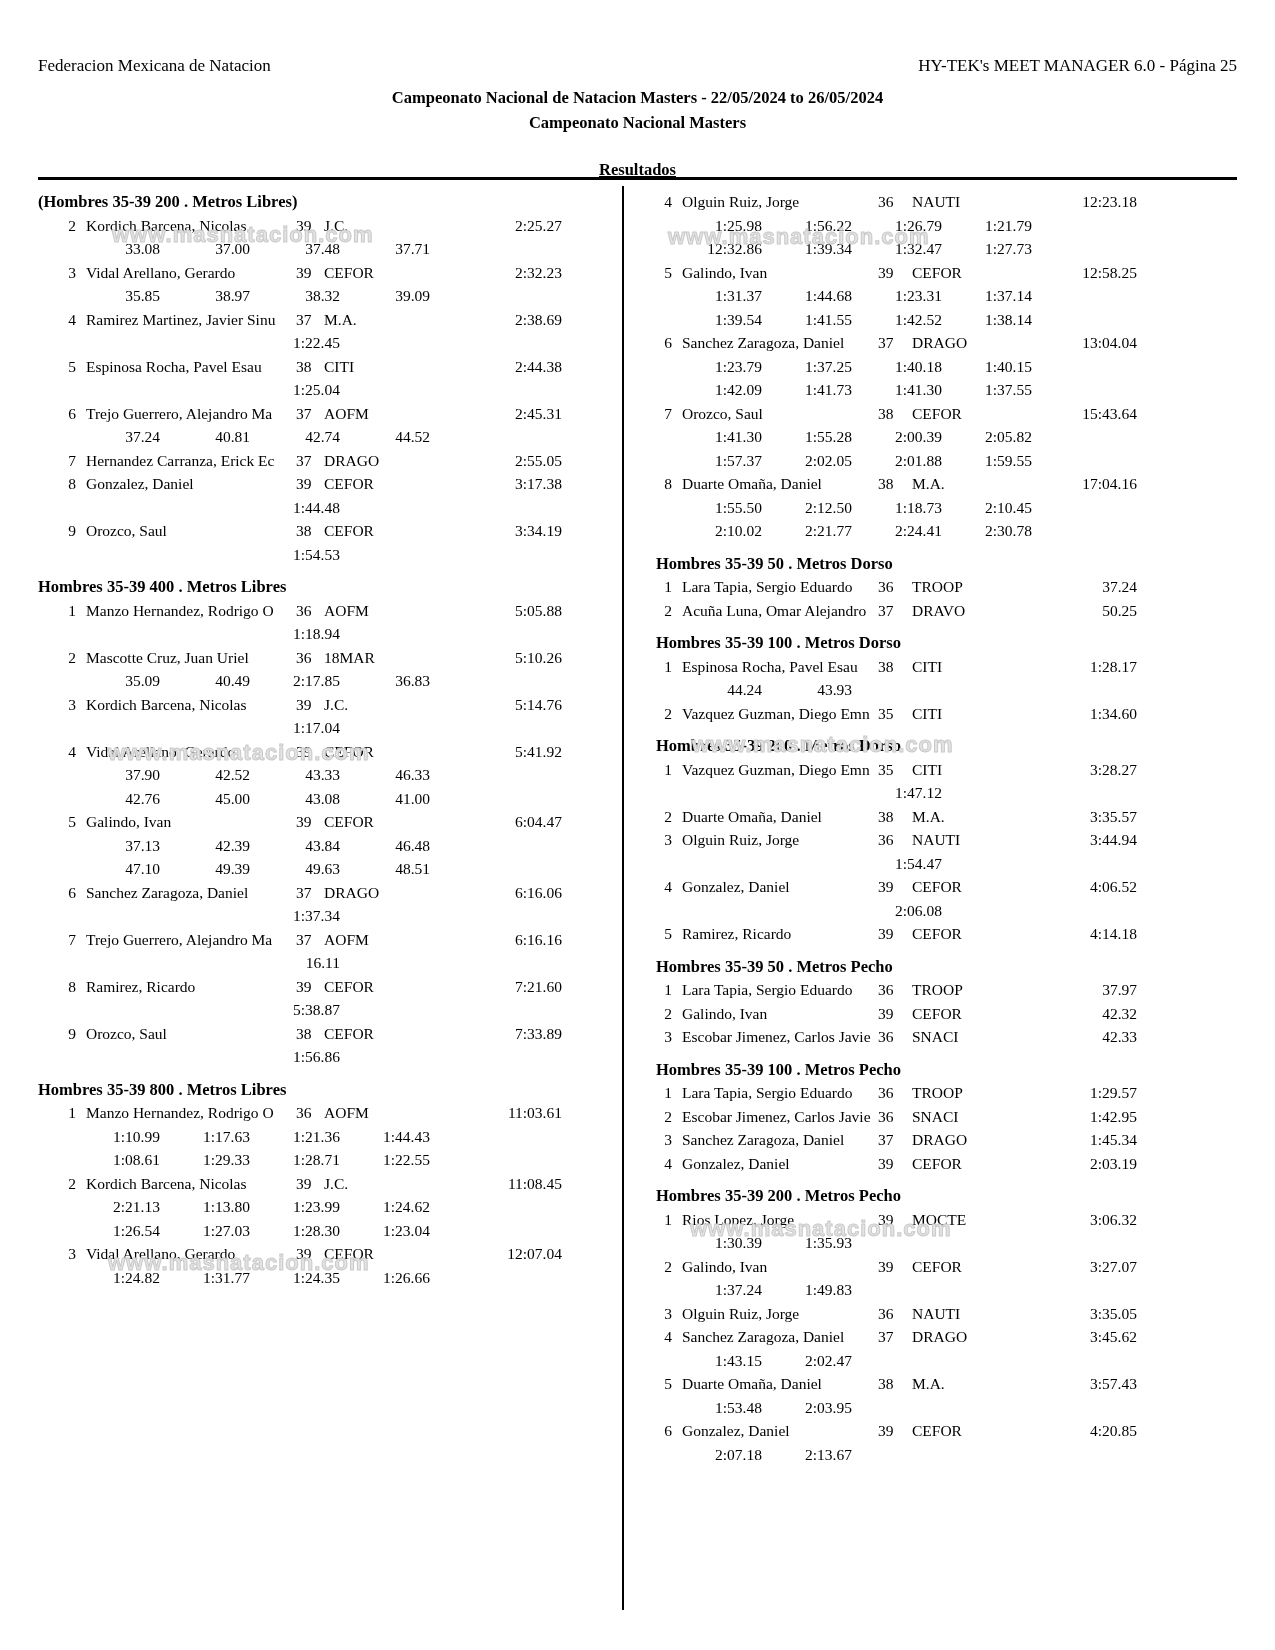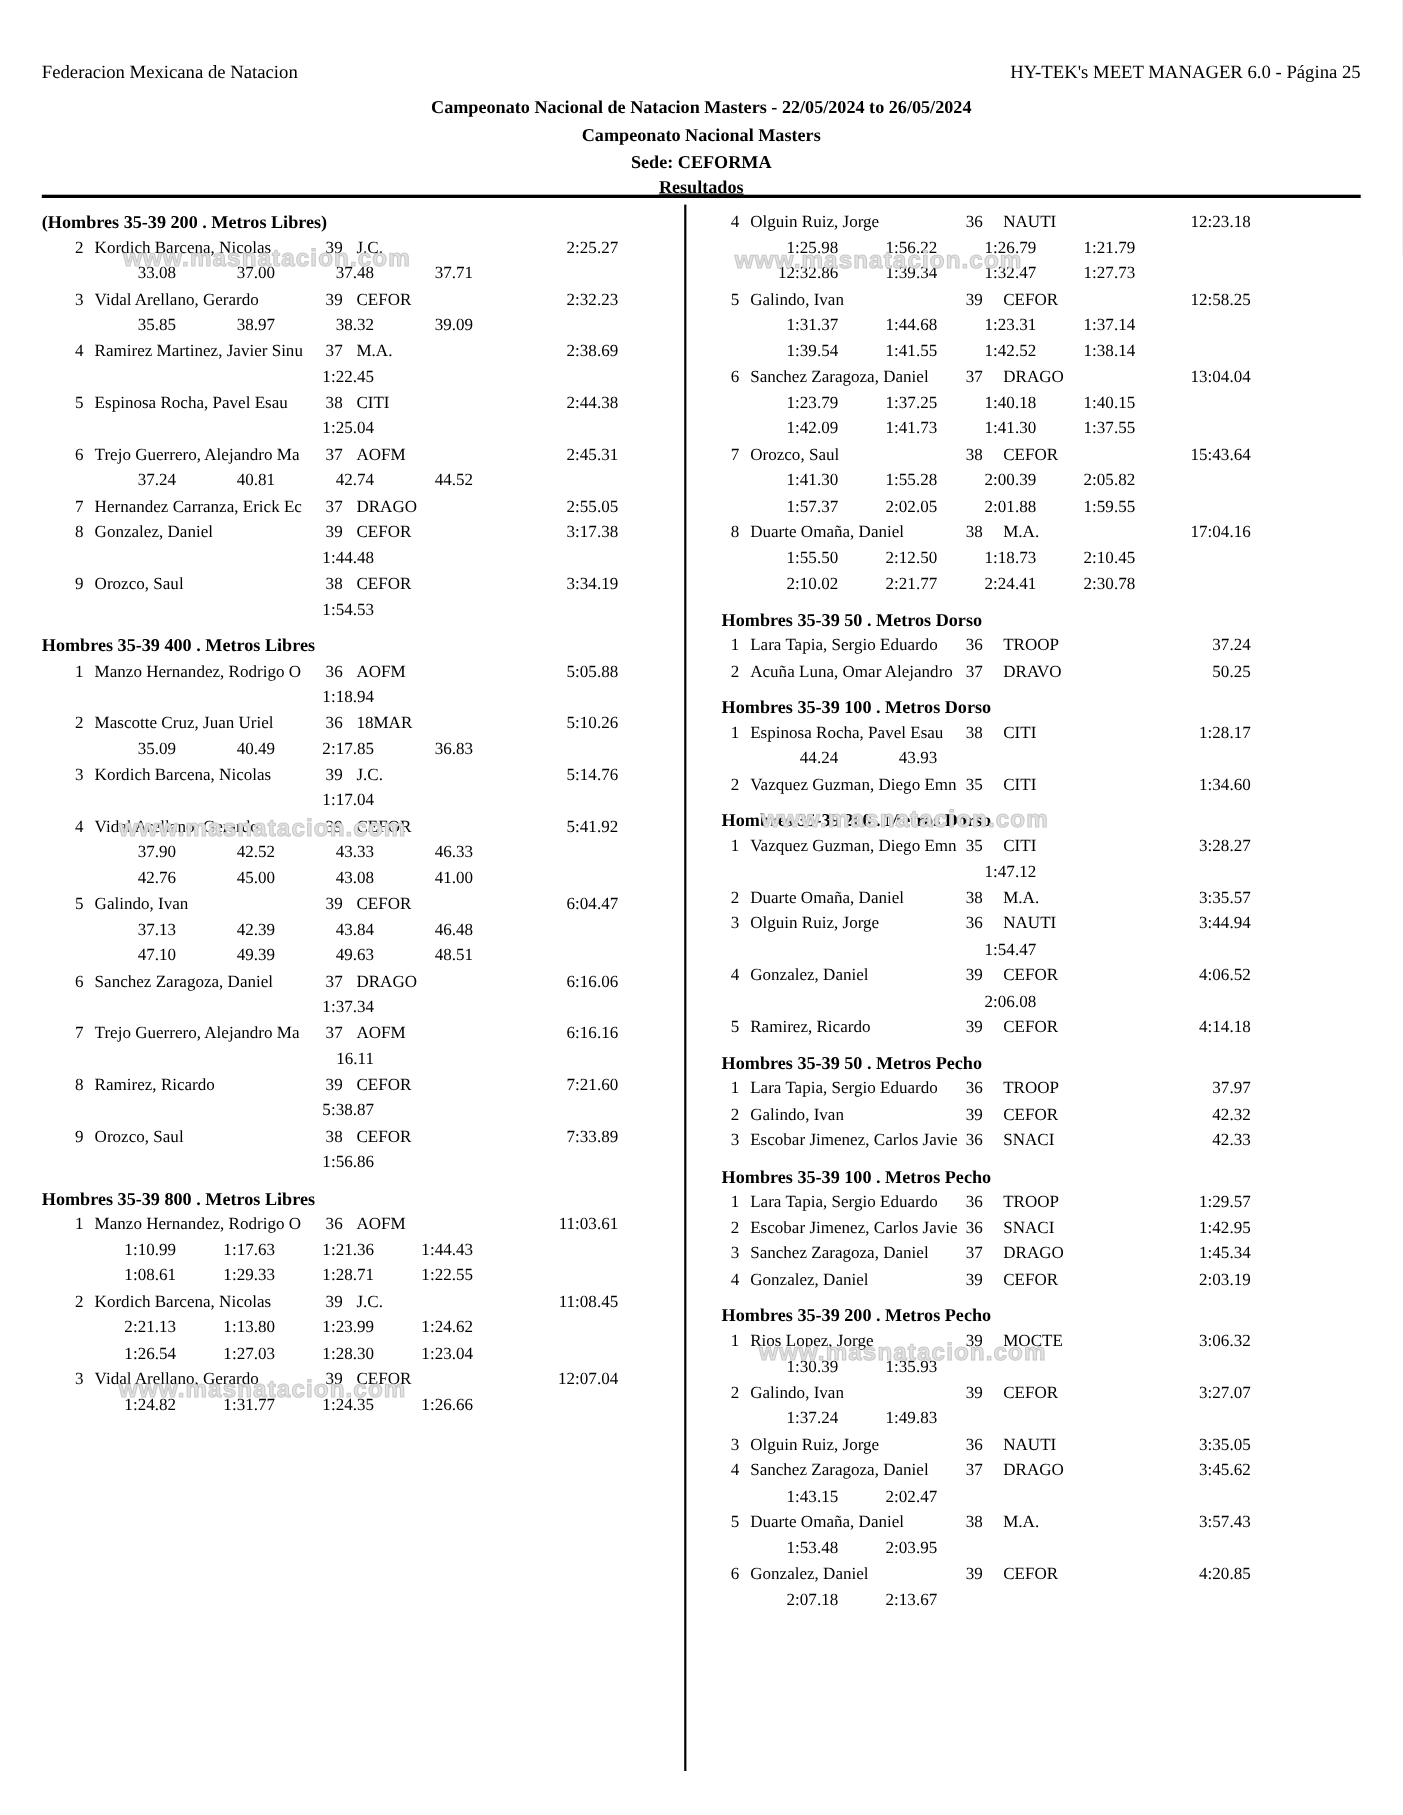--- a/index.html
+++ b/index.html
@@ -66,21 +66,20 @@
 
 <div class="page">
 
   <div class="hdr-row">
     <span>Federacion Mexicana de Natacion</span>
     <span>HY-TEK's MEET MANAGER 6.0 - Página 25</span>
   </div>
 
   <div class="title-line t1">Campeonato Nacional de Natacion Masters - 22/05/2024 to 26/05/2024</div>
   <div class="title-line t2">Campeonato Nacional Masters</div>
-  <div class="title-line t3">Sede: CEFORMA</div>
   <div class="title-line t4">Resultados</div>
 
   <div class="hrule"></div>
   <div class="vrule"></div>
 
   <div class="col col-left" id="col-left">
       <div class="sec-title">(Hombres 35-39 200 . Metros Libres)</div>
       <div class="entry">
         <span class="c-place">2</span>
         <span class="c-gap"></span>

